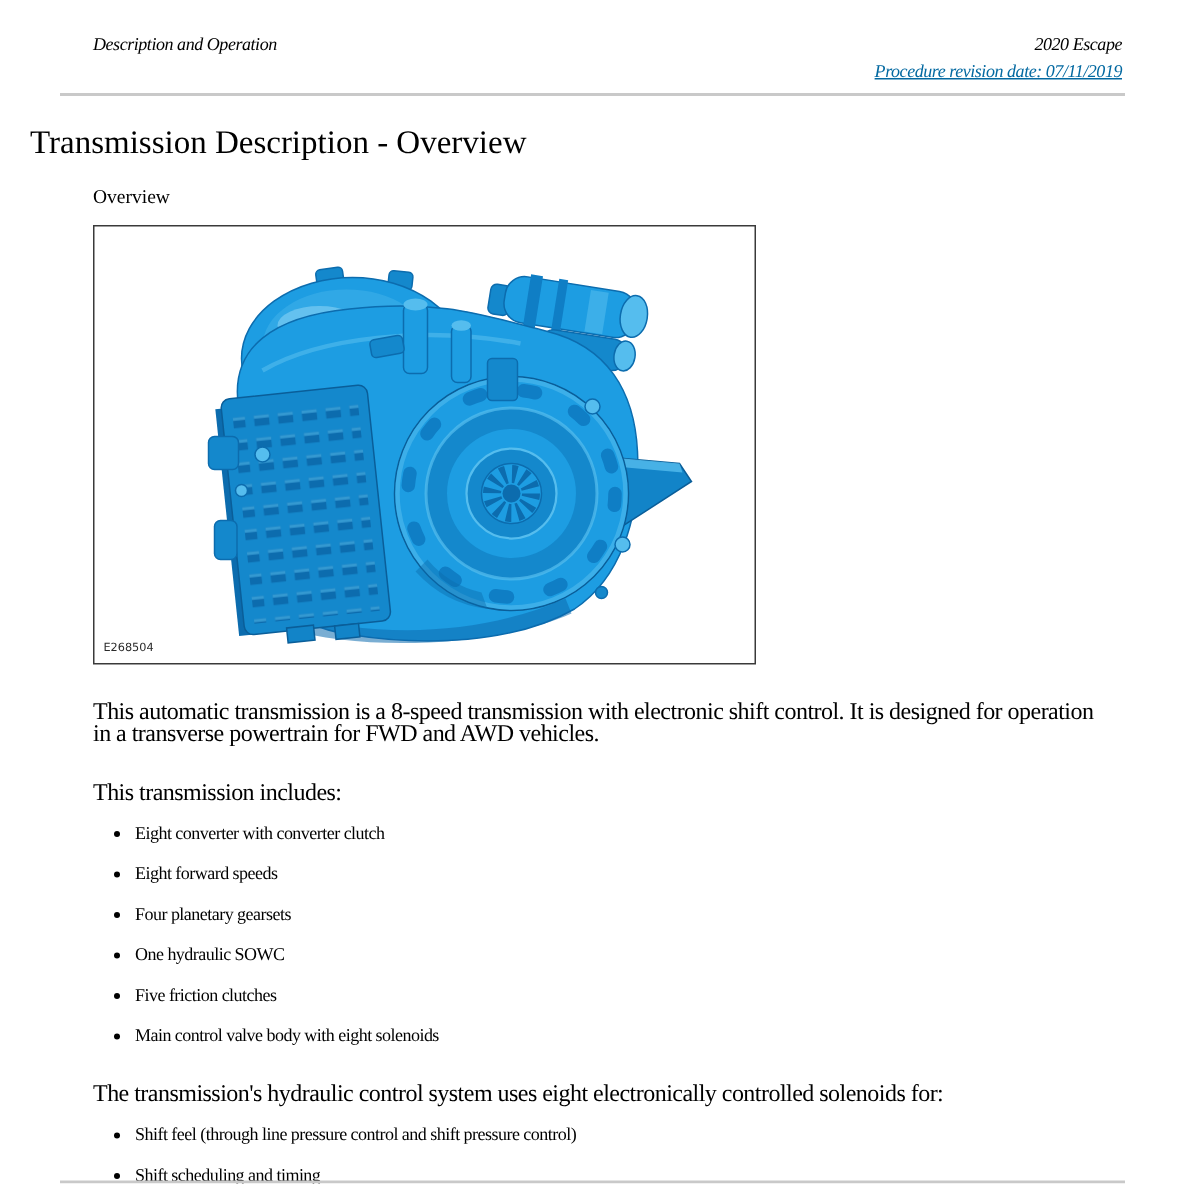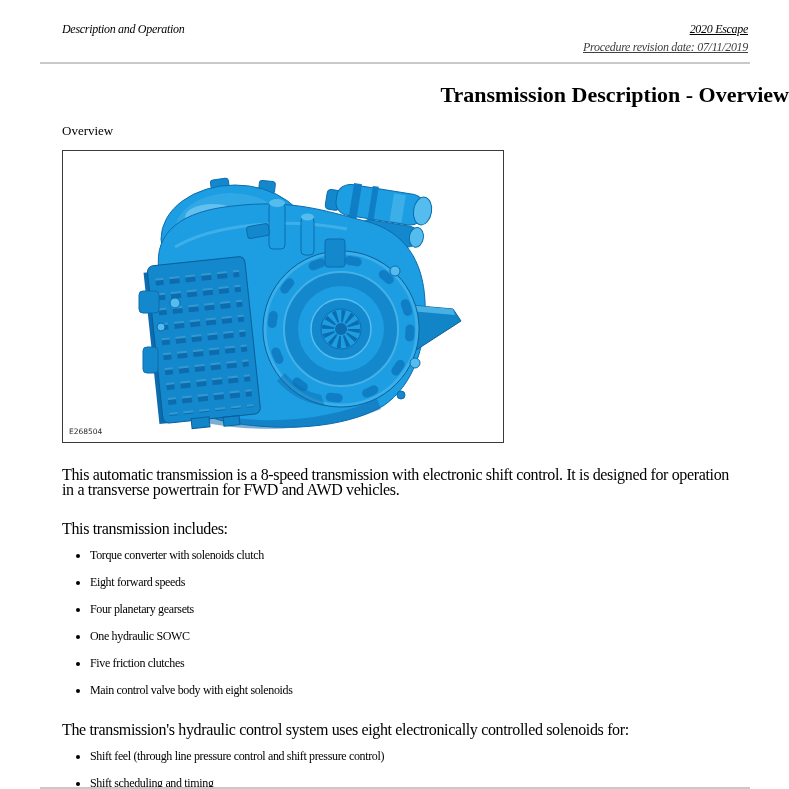--- a/index.html
+++ b/index.html
@@ -19,39 +19,40 @@
   .doc-header {
     display: flex;
     justify-content: space-between;
     align-items: flex-start;
     padding: 0 41px 0 62px;
     font-style: italic;
     font-size: 12px;
     line-height: 18px;
     letter-spacing: -0.3px;
   }
-  .doc-header .right { text-align: right; text-decoration: underline; }
+  .doc-header .right { text-align: right; }
   a.rev-link {
-    color: #404040;
+    color: #0369a1;
     text-decoration: underline;
     font-style: italic;
   }
   .rule {
     border: none;
     height: 2px;
     background: #c9c9c9;
     margin: 6px 39px 0 40px;
   }
   
   h1.doc-title {
     margin-top: 20px;
-    text-align: right;
+    text-align: left;
     font-size: 22px;
     line-height: 22px;
-    font-weight: bold;
+    font-weight: normal;
+    padding-left: 20px;
   }
   h2.section-heading {
     margin: 18px 0 0 62px;
     font-size: 13px;
     line-height: 13px;
     font-weight: normal;
   }
   
   .figure-box {
     position: relative;
@@ -206,21 +207,21 @@
       </g>
     </svg>
     <span class="figure-label">E268504</span>
   </div>
 
   <div class="body-copy">
     <p>This automatic transmission is a 8-speed transmission with electronic shift control. It is designed for operation in a transverse powertrain for FWD and AWD vehicles.</p>
     <p>This transmission includes:</p>
 
     <ul>
-      <li>Torque converter with solenoids clutch</li>
+      <li>Eight converter with converter clutch</li>
       <li>Eight forward speeds</li>
       <li>Four planetary gearsets</li>
       <li>One hydraulic SOWC</li>
       <li>Five friction clutches</li>
       <li>Main control valve body with eight solenoids</li>
     </ul>
 
     <p>The transmission's hydraulic control system uses eight electronically controlled solenoids for:</p>
 
     <ul>

